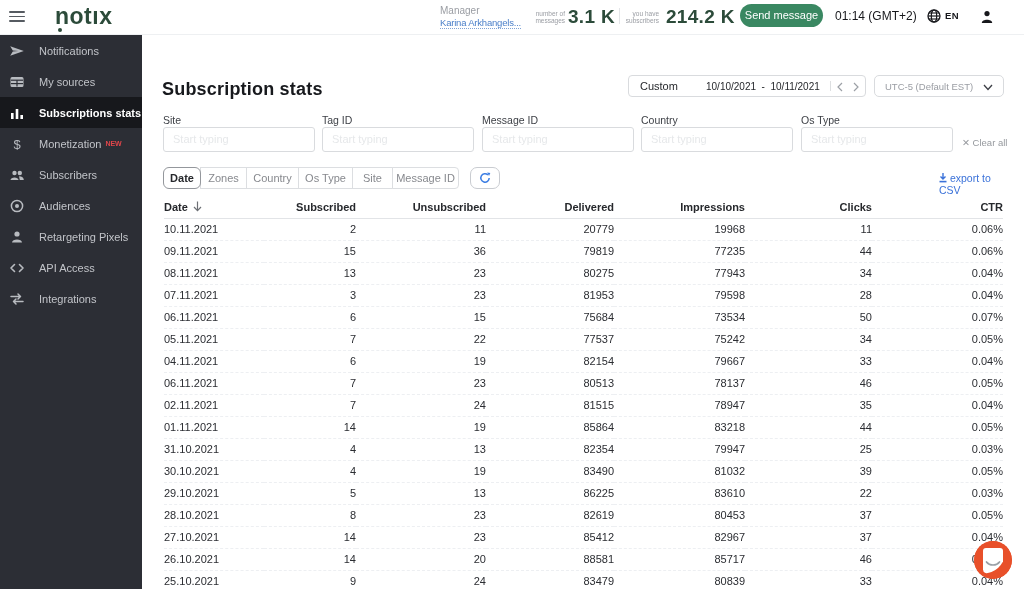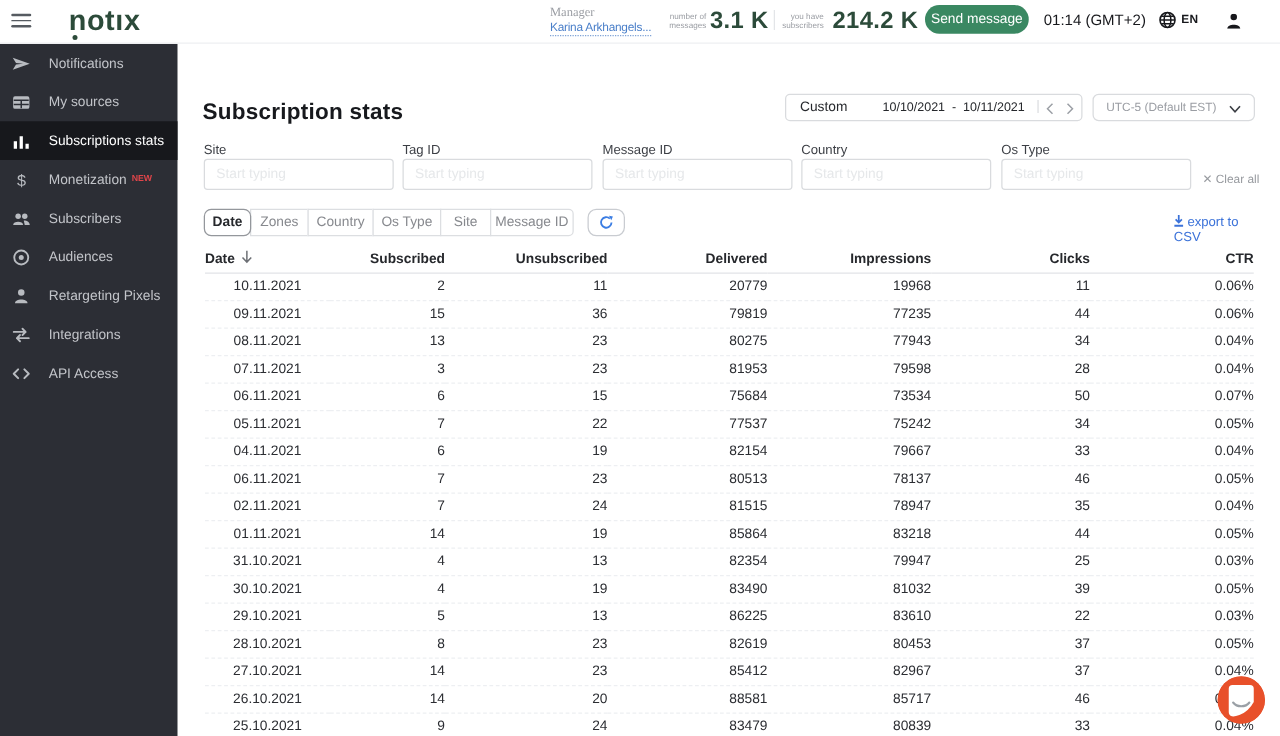--- a/index.html
+++ b/index.html
@@ -9,42 +9,42 @@
 
 
 #topbar { position:absolute; left:0; top:0; width:1024px; height:35px; background:#fff;
   border-bottom:1px solid #eef0f2; z-index:5; }
 #burger { position:absolute; left:9px; top:11px; width:16px; height:11px; }
 #burger div { height:1.5px; background:#565b61; margin-bottom:3px; border-radius:1px; }
 #logo { position:absolute; left:55px; top:3px; font-weight:bold; font-size:23px;
   letter-spacing:0.5px; color:#2c4b3a; }
 #logo .ndot { position:absolute; left:3px; top:25px; width:4px; height:4px;
   border-radius:50%; background:#2c4b3a; }
-.mgr { position:absolute; left:440px; top:5px; font-size:10px; color:#9a9da3;font-family:Liberation Serif, serif; }
+.mgr { position:absolute; left:440px; top:5px; font-size:10px; color:#9a9da3; }
 .mgrname { position:absolute; left:440px; top:17px; font-size:9.5px; color:#4a7fc9; letter-spacing:-0.2px;
   border-bottom:1px dotted #7fa3d6; padding-bottom:0px; }
 .statlabel { position:absolute; font-size:6.5px; color:#9a9da3; line-height:6.5px; text-align:right; }
 .statnum { position:absolute; font-size:19px; font-weight:bold; color:#2c4b3a; top:6px; letter-spacing:0.3px; }
 .statsep { position:absolute; top:8px; width:1px; height:16px; background:#e3e5e8; }
 #sendbtn { position:absolute; left:740px; top:4px; width:83px; height:23px;
   background:#3a8862; border-radius:12px; color:#fff; font-size:11px;
   text-align:center; line-height:23px; }
 #clock { position:absolute; left:835px; top:9px; font-size:12px; color:#17181c; }
 #globe { position:absolute; left:928px; top:7px; font-size:14px; color:#17181c; }
 #en { position:absolute; left:945px; top:10px; font-size:9.5px; font-weight:bold; color:#17181c; letter-spacing:0.3px; }
 #user { position:absolute; left:981px; top:11px; }
 
 
 #sidebar { position:absolute; left:0; top:35px; width:142px; height:554px;
   background:#2c2e35; z-index:4; }
 .sitem { position:relative; height:31px; display:flex; align-items:center; }
 .sitem .sicon { width:16px; height:16px; margin-left:9px; flex:none; }
 .sitem .stext { margin-left:14px; font-size:11px; color:#c2c4c9; white-space:nowrap; }
 .sitem.active { background:#17181c; }
-.sitem.active .stext { color:#fff; font-weight:normal; }
+.sitem.active .stext { color:#fff; font-weight:bold; }
 .newtag { font-size:7px; font-weight:bold; color:#e0454a; margin-left:4px; }
 
 
 #main { position:absolute; left:142px; top:35px; width:868px; height:554px; background:#fff; }
 h1 { position:absolute; left:20px; top:44px; font-size:18px; font-weight:bold; letter-spacing:0.2px; color:#17191d; }
 
 
 #daterange { position:absolute; left:486px; top:40px; width:238px; height:22px;
   border:1px solid #d9dbde; border-radius:4px; font-size:11px; color:#26282c; }
 #daterange .custom { position:absolute; left:11px; top:4px; }
@@ -73,21 +73,21 @@
 #exportcsv { position:absolute; left:797px; top:137px; font-size:10.5px; color:#3b72d9; }
 
 
 #tbl { position:absolute; left:22px; top:161px; width:839px; }
 table { border-collapse:collapse; width:839px; table-layout:fixed; }
 th { font-size:11px; font-weight:bold; color:#26282c; text-align:right;
   padding:0; height:22px; border-bottom:1px solid #e2e4e7; }
 th:first-child { text-align:left; }
 td { font-size:11px; color:#2b2d32; text-align:right; height:22px; padding:0;
   border-bottom:1px dashed #edeff2; }
-td:first-child { text-align:center; }
+td:first-child { text-align:left; }
 tr:last-child td { border-bottom:none; }
 
 
 #chat { position:absolute; left:974px; top:541px; width:38px; height:38px;
   border-radius:50%; background:#e8502a; z-index:10; overflow:hidden; }
 
 </style>
 </head>
 <body>
 <div id="app">
@@ -171,29 +171,29 @@
     </div>
     <div class="sitem">
       <svg class="sicon" viewBox="0 0 16 16">
           <circle cx="8" cy="5" r="2.6" fill="#b8bbc0"></circle>
           <path d="M3 13.5 C3 9.5 13 9.5 13 13.5 Z" fill="#b8bbc0"></path>
         </svg>
       <div class="stext">Retargeting Pixels</div>
     </div>
     <div class="sitem">
       <svg class="sicon" viewBox="0 0 16 16">
+          <path d="M5.5 4.5 L2 8 L5.5 11.5 M10.5 4.5 L14 8 L10.5 11.5" fill="none" stroke="#b8bbc0" stroke-width="1.6" stroke-linecap="round" stroke-linejoin="round"></path>
+        </svg>
+      <div class="stext">API Access</div>
+    </div>
+    <div class="sitem">
+      <svg class="sicon" viewBox="0 0 16 16">
           <path d="M2 5.5 L11.5 5.5 M11.5 5.5 L9 3 M11.5 5.5 L9 8 M14 10.5 L4.5 10.5 M4.5 10.5 L7 8 M4.5 10.5 L7 13" fill="none" stroke="#b8bbc0" stroke-width="1.5" stroke-linecap="round"></path>
         </svg>
       <div class="stext">Integrations</div>
-    </div>
-    <div class="sitem">
-      <svg class="sicon" viewBox="0 0 16 16">
-          <path d="M5.5 4.5 L2 8 L5.5 11.5 M10.5 4.5 L14 8 L10.5 11.5" fill="none" stroke="#b8bbc0" stroke-width="1.6" stroke-linecap="round" stroke-linejoin="round"></path>
-        </svg>
-      <div class="stext">API Access</div>
     </div>
   </div>
 
   <div id="main">
     <h1>Subscription stats</h1>
 
     <div id="daterange">
       <span class="custom">Custom</span>
       <span class="dates">10/10/2021&nbsp; - &nbsp;10/11/2021</span>
       <span class="dsep">|</span>

